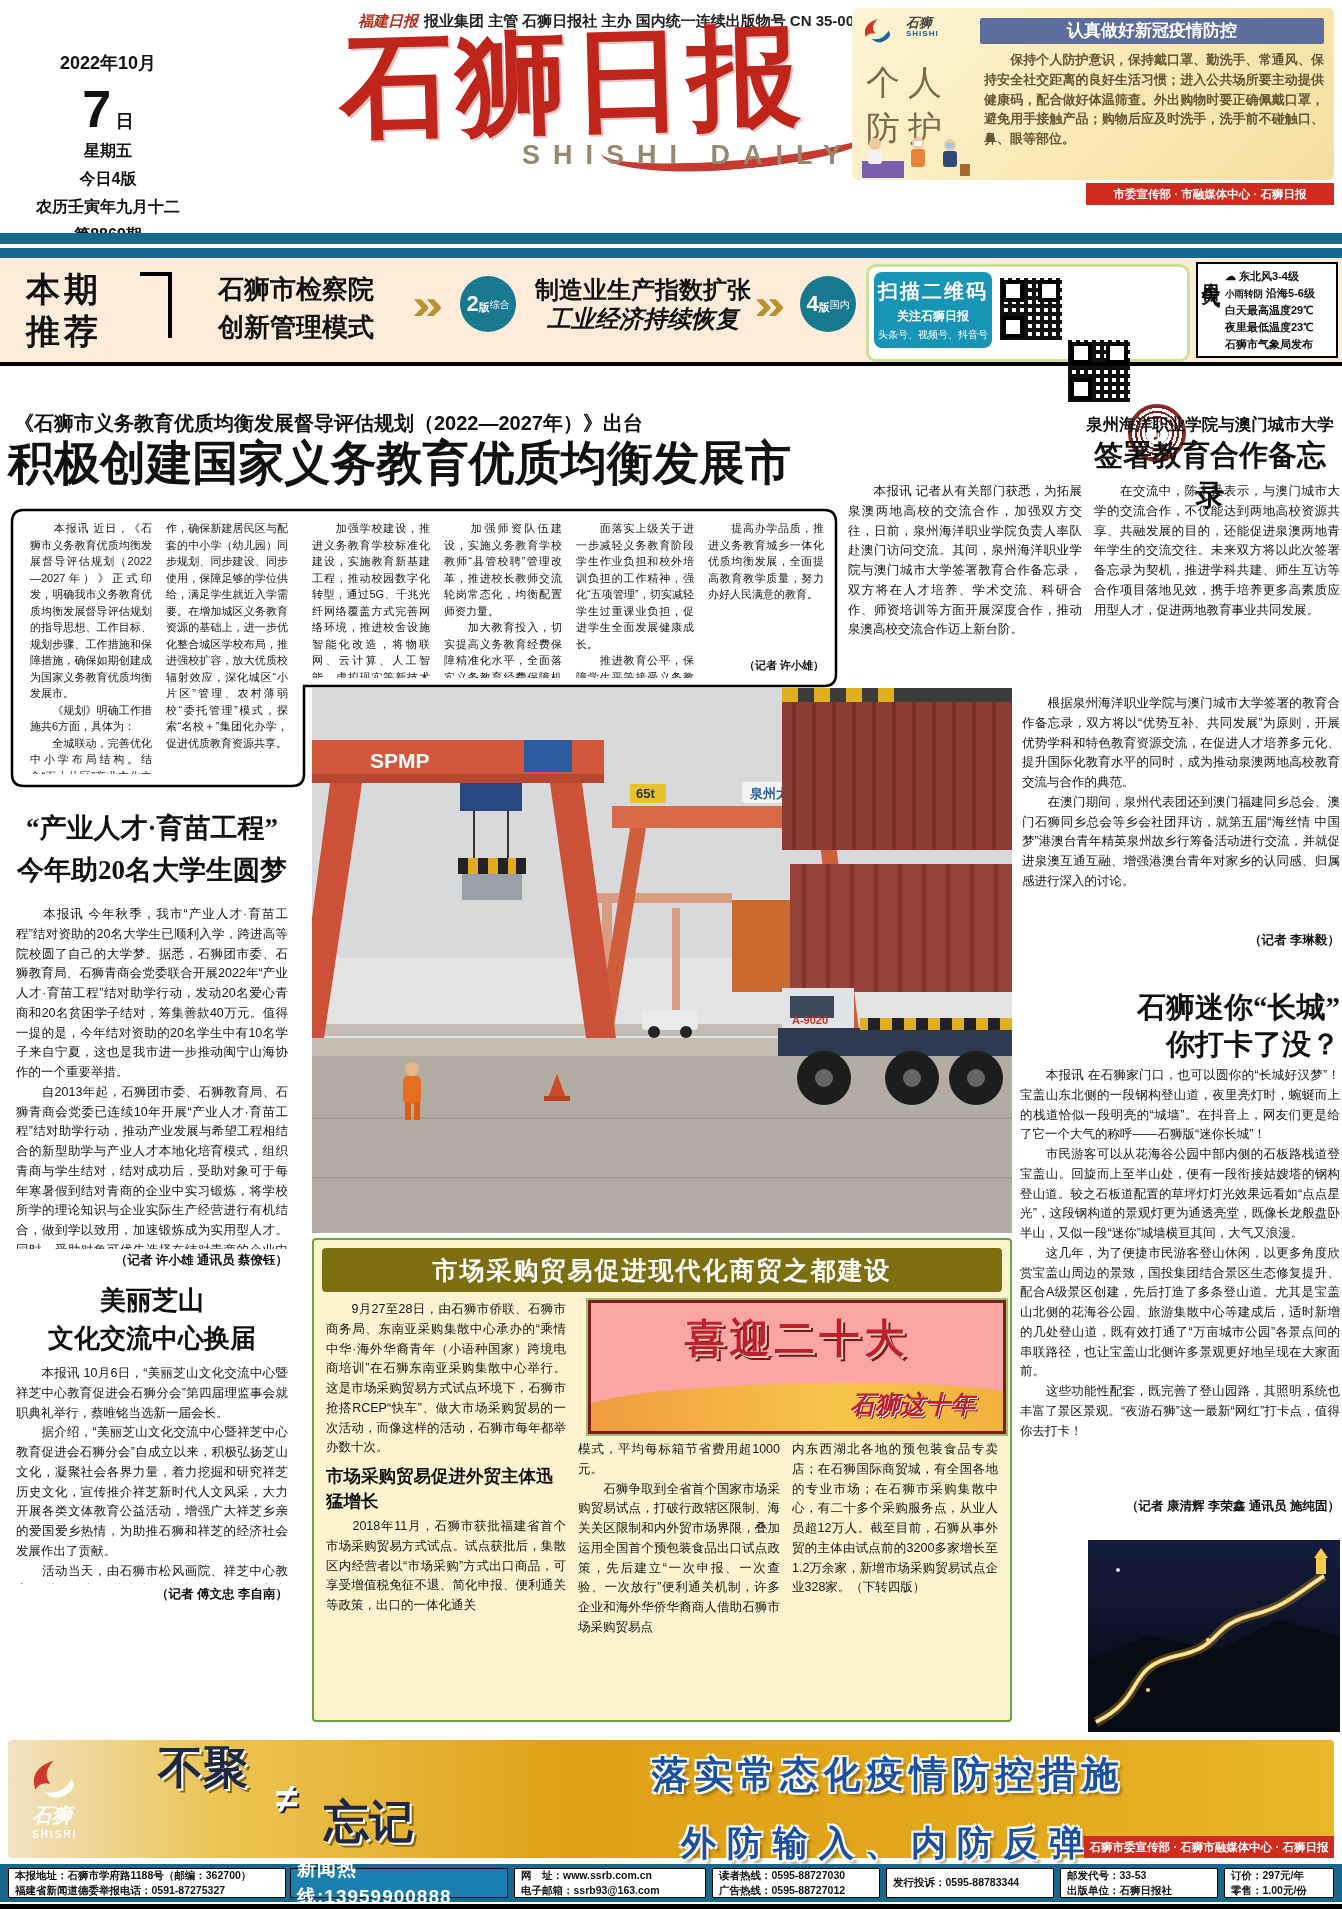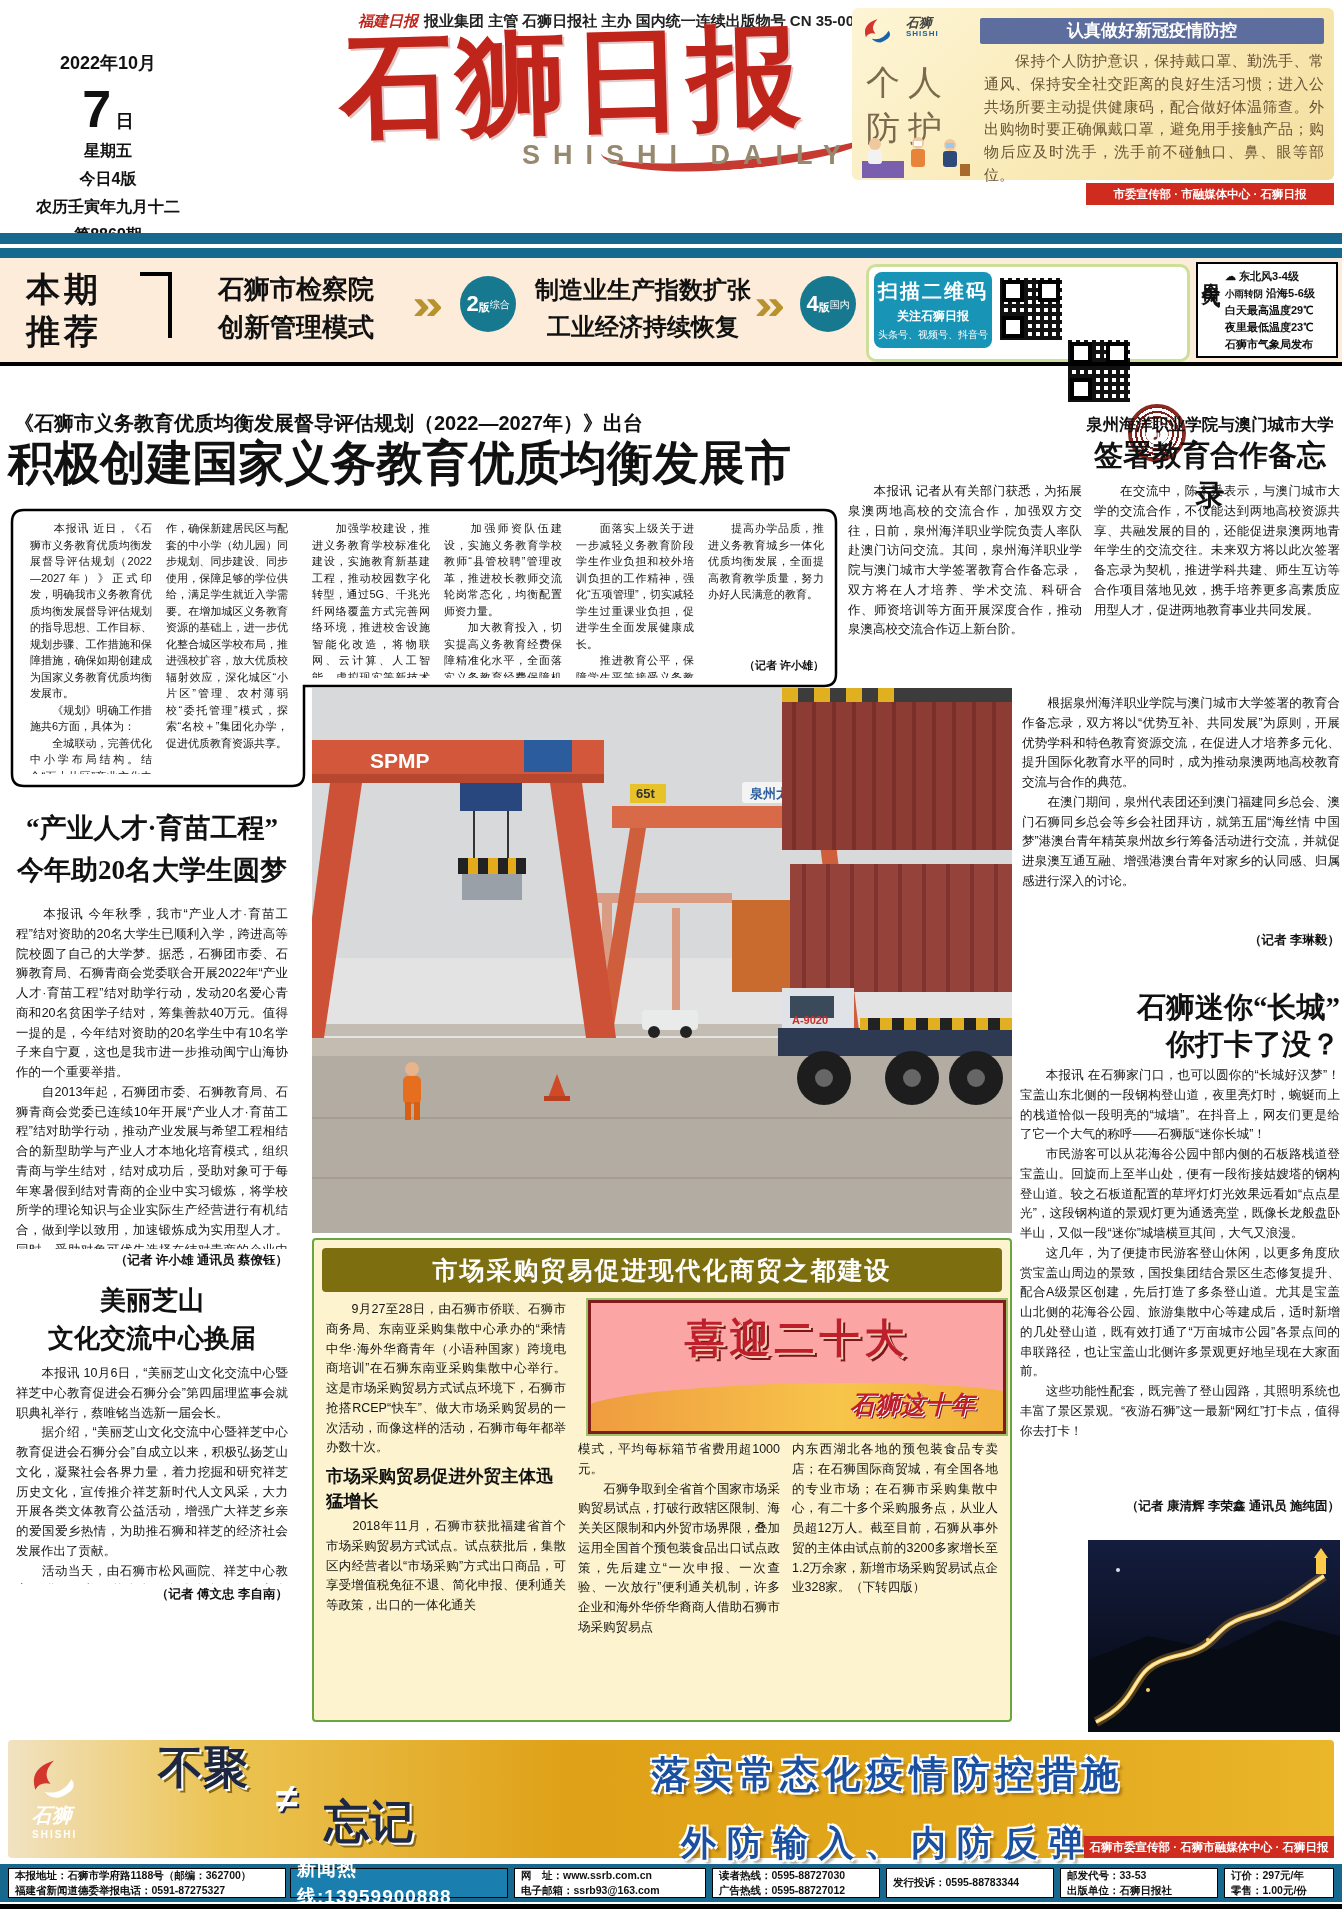--- a/index.html
+++ b/index.html
@@ -22,21 +22,21 @@
   .org-red{color:#c0251c;font-style:italic;font-family:"Liberation Serif",serif;margin-right:6px;}
   .masthead-title{font-size:112px;font-weight:900;color:#c0251c;font-family:"Liberation Serif",serif;
      letter-spacing:4px;line-height:1;transform:rotate(-1.5deg);text-shadow:2px 2px 0 rgba(140,20,20,.25);}
   .masthead-sub{font-size:27px;font-weight:bold;letter-spacing:13px;color:#97896f;}
   .swoosh{border-bottom:9px solid #c0251c;border-radius:50%;transform:rotate(-5deg);opacity:.9;}
 
   
   .covid-box{background:linear-gradient(135deg,#fdf5d6 0%,#f9e9b4 55%,#f4dfa0 100%);border-radius:6px;}
   .covid-head{background:#5d6d9e;color:#fff;font-size:17px;font-weight:bold;text-align:center;line-height:26px;border-radius:2px;}
   .covid-big{font-size:34px;letter-spacing:8px;color:#7c6a4e;font-weight:500;line-height:1.35;}
-  .covid-body{font-size:15px;line-height:1.52;color:#6a5436;text-align:justify;}
+  .covid-body{font-size:13px;line-height:1.52;color:#6a5436;text-align:justify;font-weight:bold;}
   .red-strip{background:#cf2b1e;color:#fff;font-size:11.5px;font-weight:bold;text-align:center;line-height:22px;}
 
   .rule-teal{background:#16688f;}
   .rule-black{background:#000;}
 
   
   .promo-band{background:#fcecd9;}
   .promo-label{font-size:34px;font-weight:900;letter-spacing:4px;line-height:1;}
   .bracket{border-top:4px solid #000;border-right:4px solid #000;}
   .promo-item{font-weight:900;line-height:1;}
@@ -182,21 +182,21 @@
     <div style="margin-top:12px;">创新管理模式</div>
   </div>
   <div class="abs chev" style="left:416px;top:284px;">»</div>
   <div class="abs badge" style="left:460px;top:276px;width:56px;height:56px;">
     <div class="n"><span>2</span><i>版</i></div>
     <div class="t">综合</div>
   </div>
 
   <div class="abs promo-item ctr" style="left:528px;top:278px;width:230px;font-size:24px;">
     <div>制造业生产指数扩张</div>
-    <div style="margin-top:13px;">工业经济持续恢复</div>
+    <div style="margin-top:5px;font-style:italic;">工业经济持续恢复</div>
   </div>
   <div class="abs chev" style="left:758px;top:284px;">»</div>
   <div class="abs badge" style="left:800px;top:276px;width:56px;height:56px;">
     <div class="n"><span>4</span><i>版</i></div>
     <div class="t">国内</div>
   </div>
 
   <div class="abs qr-panel" style="left:866px;top:264px;width:318px;height:92px;"></div>
   <div class="abs qr-teal" style="left:874px;top:272px;width:118px;height:76px;">
     <div class="t1">扫描二维码</div>

